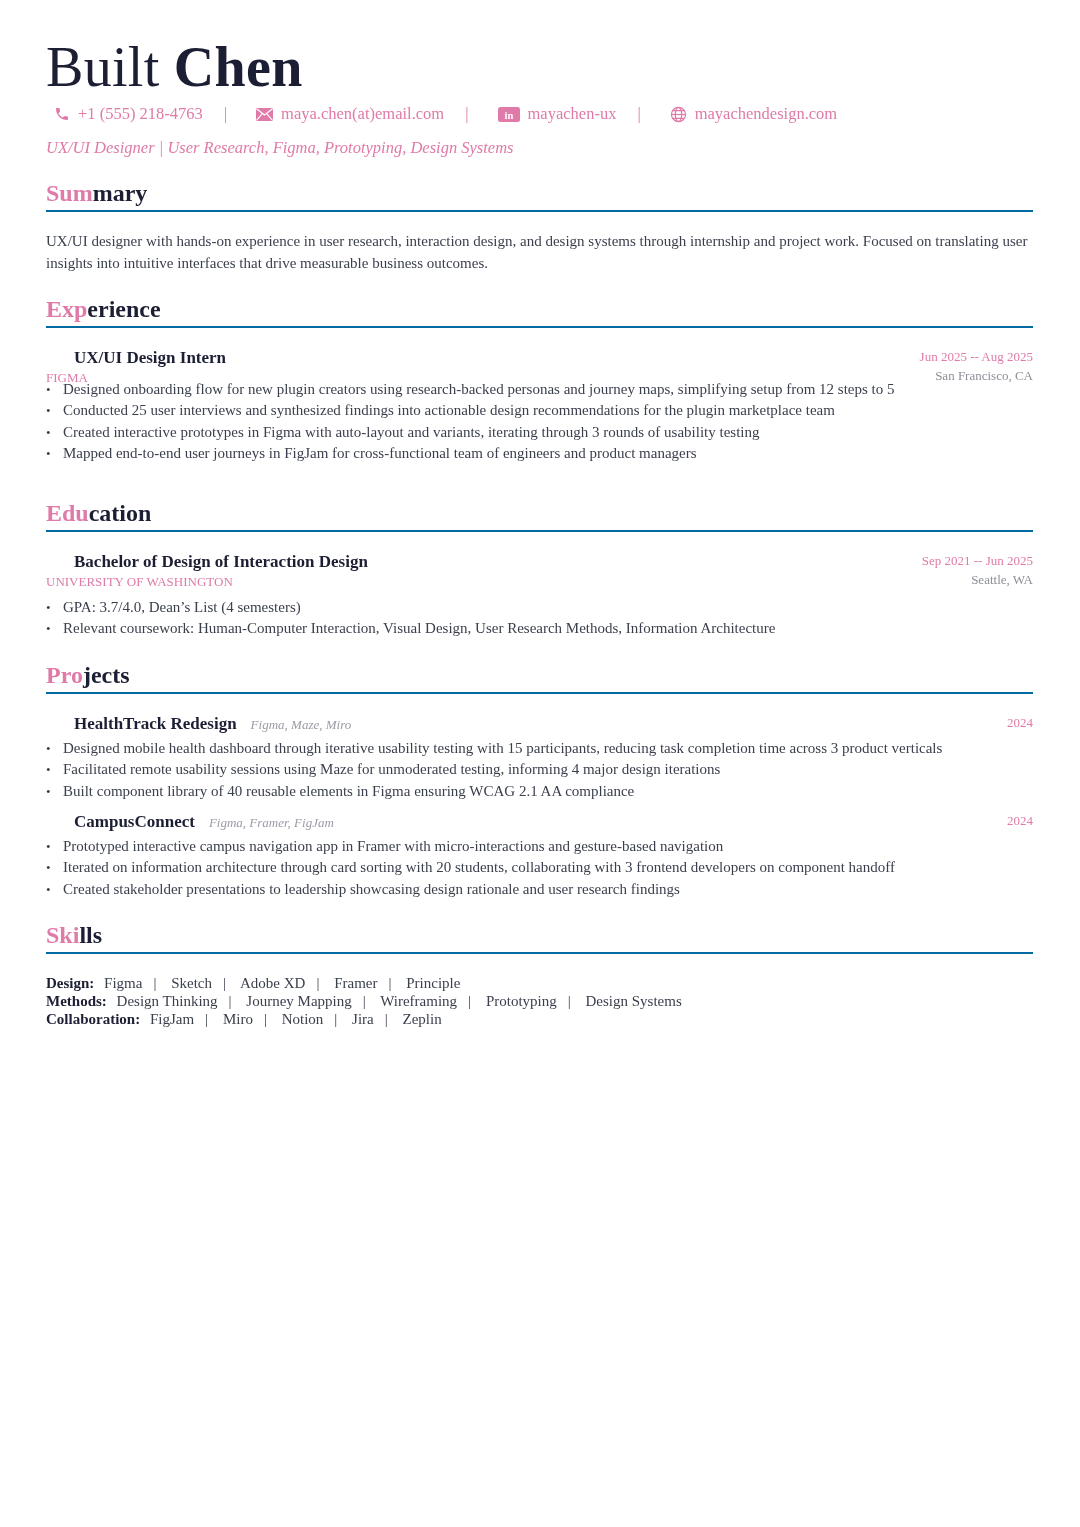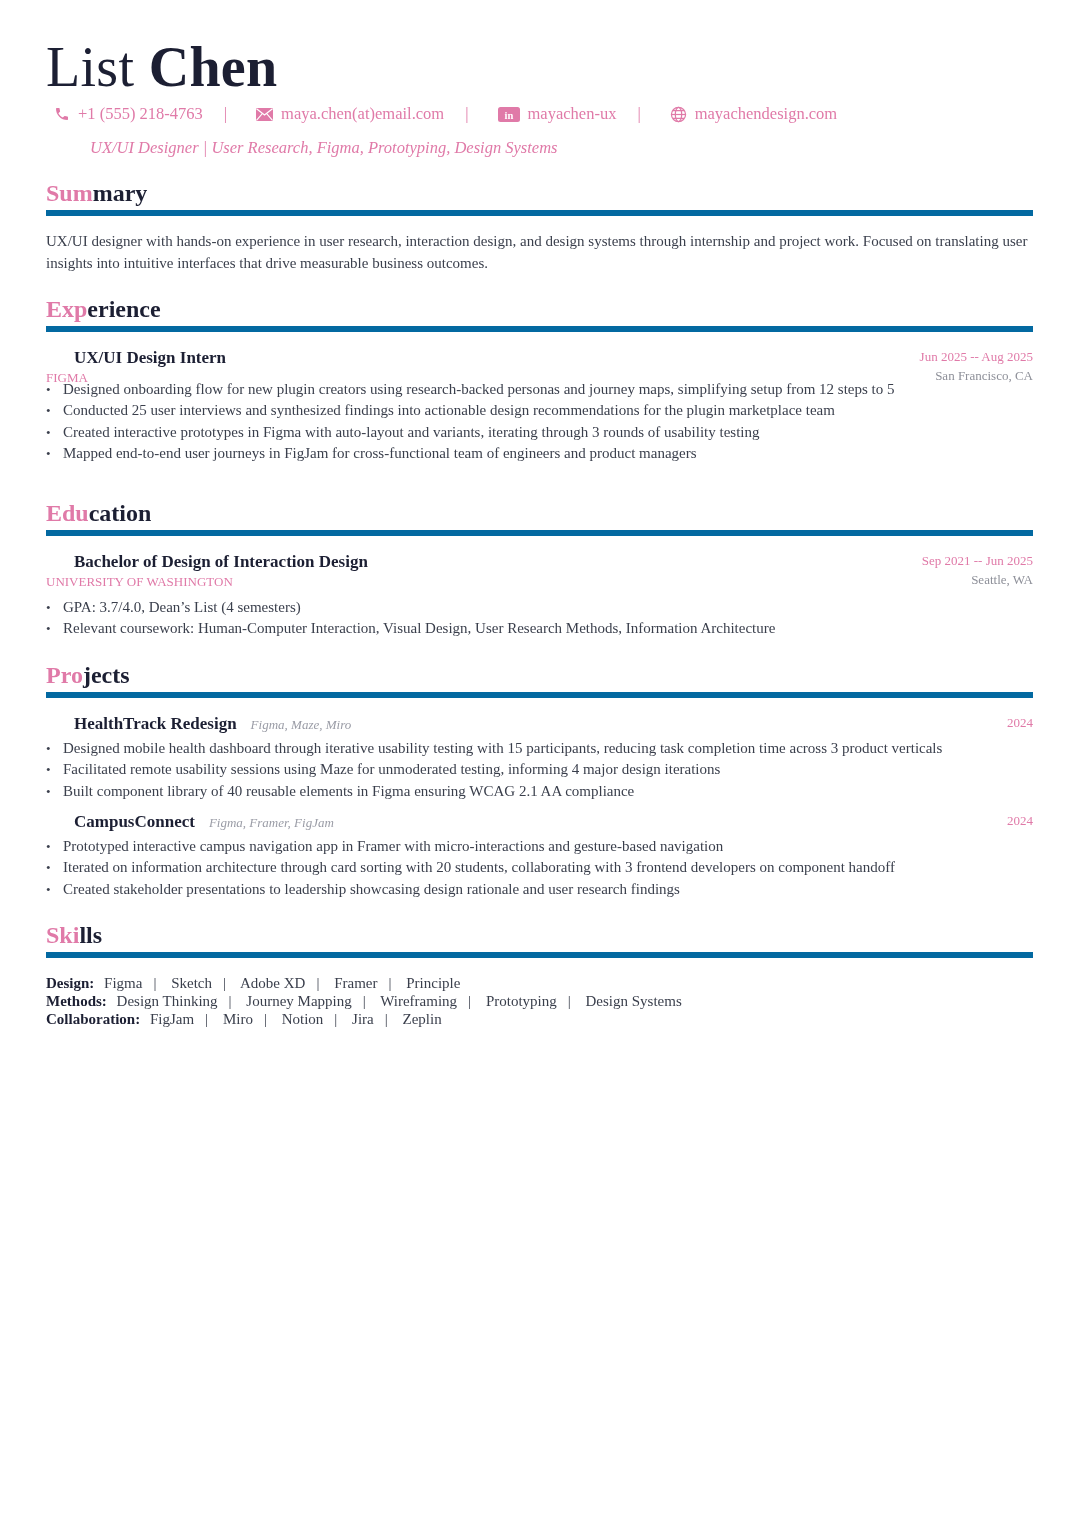--- a/index.html
+++ b/index.html
@@ -8,23 +8,23 @@
   .page { position: absolute; left: 46px; top: 0; width: 987px; }
 
   .name { position: absolute; top: 34px; left: 0; font-size: 56px; line-height: 66px; color: #1c1f33; white-space: nowrap; letter-spacing: 0.3px; }
   .name .last { font-weight: bold; }
 
   .contact { position: absolute; top: 103px; left: 0; font-size: 16.5px; line-height: 22px; color: #e07aa8; white-space: nowrap; display: flex; align-items: center; gap: 8px; }
   .contact .item { display: inline-flex; align-items: center; }
   .contact .ico { display: inline-flex; align-items: center; justify-content: center; margin-right: 8px; padding-left: 8px; }
   .contact .sep { margin: 0 13px; color: #e07aa8; }
 
-  .headline { position: absolute; top: 137px; left: 0; font-size: 16.5px; line-height: 22px; font-style: italic; color: #e07aa8; white-space: nowrap; margin-left: 44px; }
+  .headline { position: absolute; top: 137px; left: 0; font-size: 16.5px; line-height: 22px; font-style: italic; color: #e07aa8; white-space: nowrap; }
 
-  .section-title { position: absolute; left: 0; width: 987px; font-size: 24px; line-height: 30px; font-weight: bold; color: #1c1f33; border-bottom: 6px solid #0369a1; padding-bottom: 2px; }
+  .section-title { position: absolute; left: 0; width: 987px; font-size: 24px; line-height: 30px; font-weight: bold; color: #1c1f33; border-bottom: 2px solid #0369a1; padding-bottom: 2px; }
   .section-title .accent { color: #e07aa8; }
 
   .para { position: absolute; left: 0; width: 987px; font-size: 15px; line-height: 21.5px; color: #3a3f4c; }
 
   .entry-head { position: absolute; left: 0; width: 987px; }
   .entry-title { position: absolute; left: 4px; top: 0; font-size: 17px; font-weight: bold; color: #1c1f33; white-space: nowrap; line-height: 22px; margin-left: 24px; }
   .entry-tech { font-weight: normal; font-style: italic; font-size: 13px; color: #9a9ca6; margin-left: 14px; }
   .entry-org { position: absolute; left: 0; top: 22px; font-size: 13px; color: #e07aa8; line-height: 18px; white-space: nowrap; }
   .entry-date { position: absolute; right: 0; top: 0; font-size: 13px; color: #e07aa8; line-height: 20px; white-space: nowrap; }
   .entry-loc { position: absolute; right: 0; top: 20px; font-size: 13px; color: #8e9099; line-height: 18px; white-space: nowrap; }
@@ -37,21 +37,21 @@
   .skill-row { white-space: nowrap; }
   .skill-label { font-weight: bold; color: #1c1f33; margin-right: 6px; }
   .skill-sep { margin: 0 11px; color: #3a3f4c; }
 </style>
 </head>
 <body>
 
 <div class="page">
 
   <div class="name">
-    <span>List</span>
+    <span>Built</span>
     <span class="last">Chen</span>
   </div>
 
   <div class="contact">
     <span class="item">
       <span class="ico">
         <svg width="16" height="16" viewBox="0 0 24 24">
             <path fill="#e07aa8" d="M6.6 10.8c1.4 2.8 3.8 5.1 6.6 6.6l2.2-2.2c.3-.3.7-.4 1-.2 1.1.4 2.3.6 3.6.6.6 0 1 .4 1 1V20c0 .6-.4 1-1 1C10.6 21 3 13.4 3 4c0-.6.4-1 1-1h3.5c.6 0 1 .4 1 1 0 1.3.2 2.5.6 3.6.1.3 0 .7-.2 1L6.6 10.8z"></path>
           </svg>
       </span>

